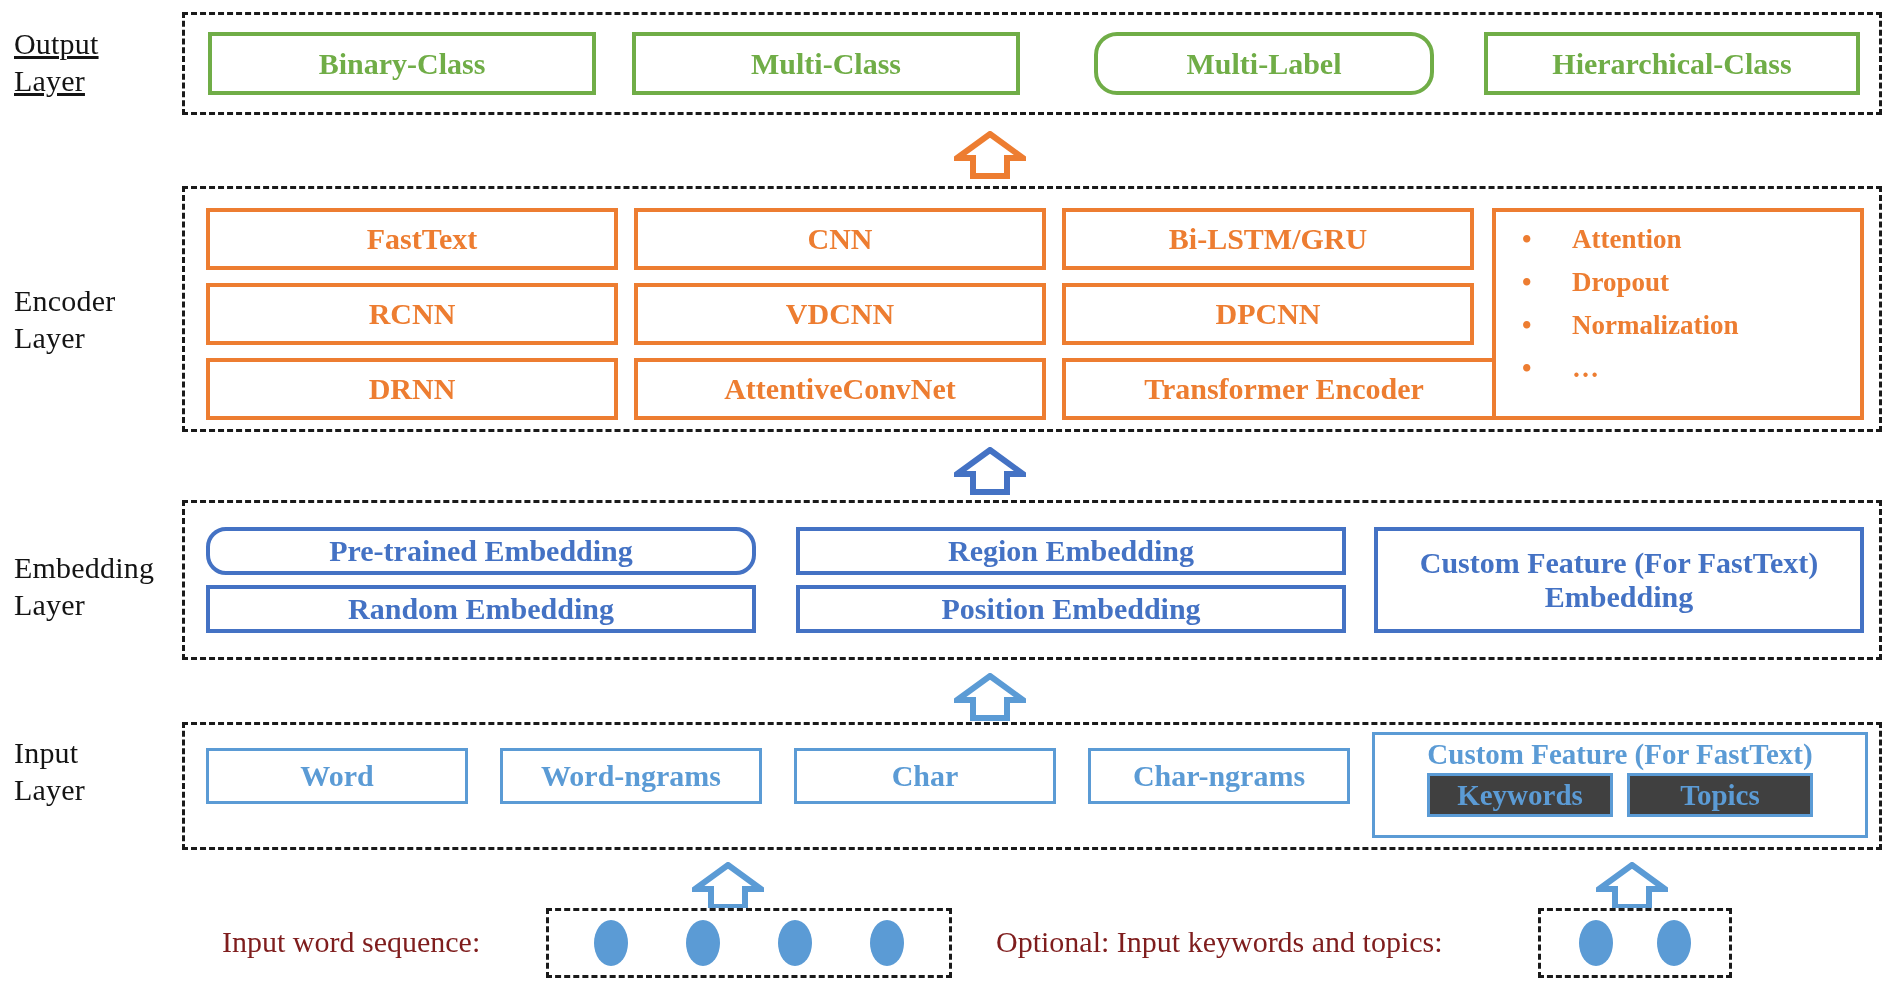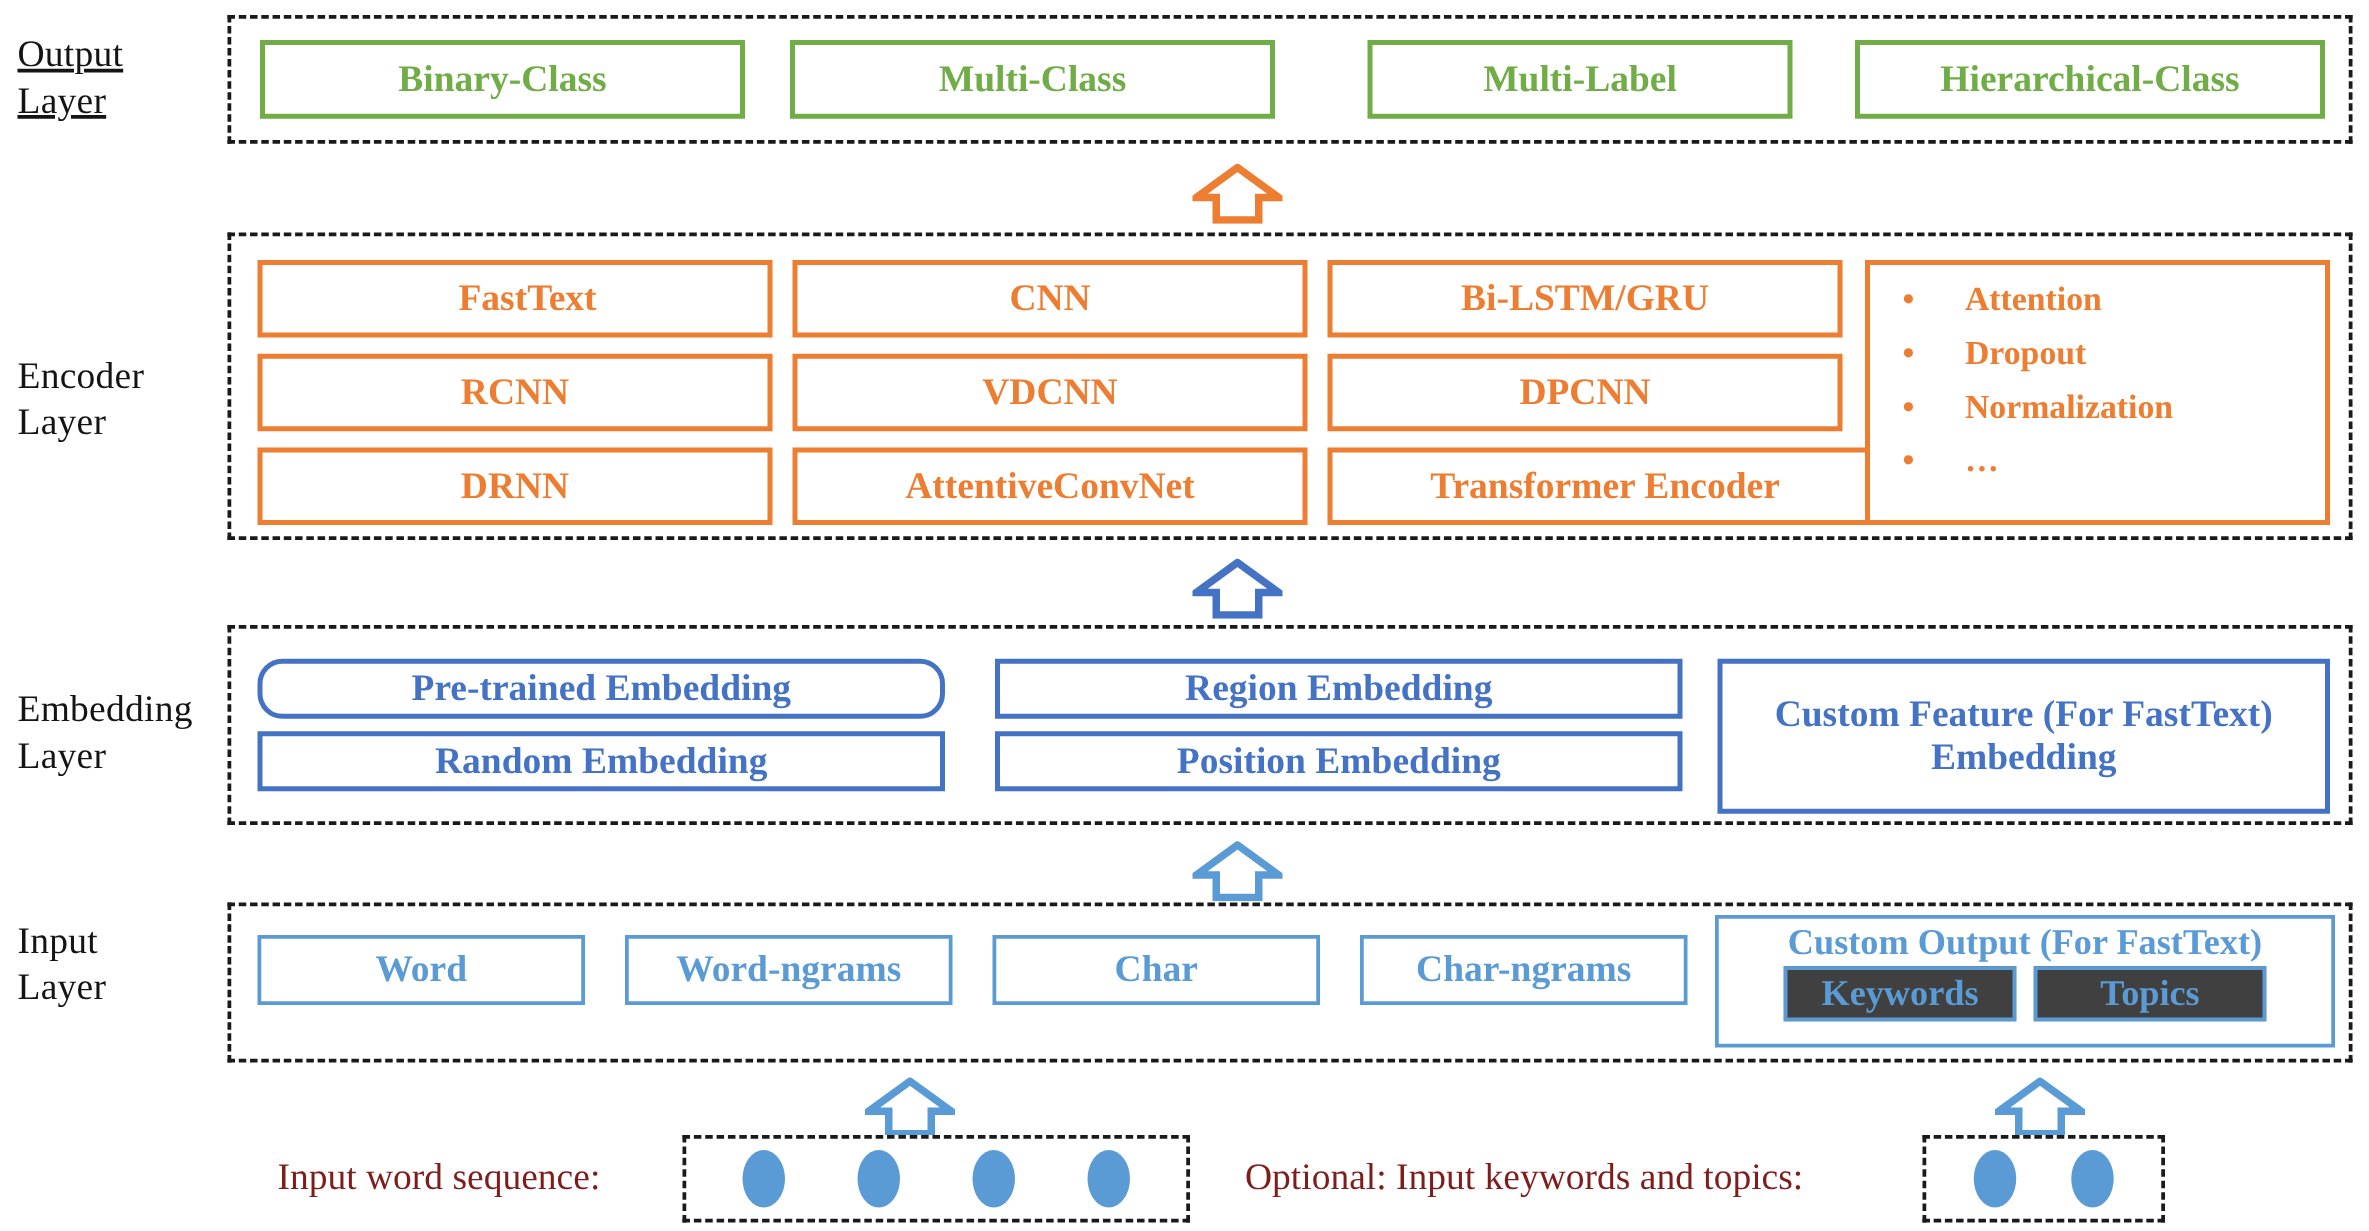--- a/index.html
+++ b/index.html
@@ -136,21 +136,21 @@
 Layer</div>
   <div class="layer-label" style="left:14px;top:550px;">Embedding
 Layer</div>
   <div class="layer-label" style="left:14px;top:735px;">Input
 Layer</div>
 
   <div class="dashed" style="left:182px;top:12px;width:1700px;height:103px;">
   </div>
   <div class="box green" style="left:208px;top:32px;width:388px;height:63px;font-size:30px;">Binary-Class</div>
   <div class="box green" style="left:632px;top:32px;width:388px;height:63px;font-size:30px;">Multi-Class</div>
-  <div class="box green" style="left:1094px;top:32px;width:340px;height:63px;font-size:30px;">Multi-Label</div>
+  <div class="box green" style="left:1094px;top:32px;width:340px;height:63px;font-size:30px;border-radius:23px;">Multi-Label</div>
   <div class="box green" style="left:1484px;top:32px;width:376px;height:63px;font-size:30px;">Hierarchical-Class</div>
 
   <div class="uparrow" style="left:954px;top:131px;">
     <svg width="72" height="48" viewBox="0 0 72 48">
       <path d="M36 3 L69 27 L53 27 L53 45 L19 45 L19 27 L3 27 Z" fill="#ffffff" stroke="#ed7d31" stroke-width="6" stroke-linejoin="miter"></path>
     </svg>
   </div>
 
   <div class="dashed" style="left:182px;top:186px;width:1700px;height:246px;">
   </div>
@@ -194,38 +194,38 @@
 
   <div class="dashed" style="left:182px;top:500px;width:1700px;height:160px;">
   </div>
 
   <div class="box blue-dark" style="left:206px;top:527px;width:550px;height:48px;font-size:30px;border-radius:20px;">Pre-trained Embedding</div>
   <div class="box blue-dark" style="left:206px;top:585px;width:550px;height:48px;font-size:30px;">Random Embedding</div>
 
   <div class="box blue-dark" style="left:796px;top:527px;width:550px;height:48px;font-size:30px;">Region Embedding</div>
   <div class="box blue-dark" style="left:796px;top:585px;width:550px;height:48px;font-size:30px;">Position Embedding</div>
 
-  <div class="box blue-dark" style="left:1374px;top:527px;width:490px;height:124px;font-size:30px;padding:2px 6px;">Custom Feature (For FastText) Embedding</div>
+  <div class="box blue-dark" style="left:1374px;top:527px;width:490px;height:106px;font-size:30px;padding:2px 6px;">Custom Feature (For FastText) Embedding</div>
 
   <div class="uparrow" style="left:954px;top:673px;">
     <svg width="72" height="48" viewBox="0 0 72 48">
       <path d="M36 3 L69 27 L53 27 L53 45 L19 45 L19 27 L3 27 Z" fill="#ffffff" stroke="#5b9bd5" stroke-width="6" stroke-linejoin="miter"></path>
     </svg>
   </div>
 
   <div class="dashed" style="left:182px;top:722px;width:1700px;height:128px;">
   </div>
 
   <div class="box blue-light" style="left:206px;top:748px;width:262px;height:56px;font-size:30px;">Word</div>
   <div class="box blue-light" style="left:500px;top:748px;width:262px;height:56px;font-size:30px;">Word-ngrams</div>
   <div class="box blue-light" style="left:794px;top:748px;width:262px;height:56px;font-size:30px;">Char</div>
   <div class="box blue-light" style="left:1088px;top:748px;width:262px;height:56px;font-size:30px;">Char-ngrams</div>
 
   <div class="cf-input" style="left:1372px;top:732px;width:496px;height:106px;">
-    <div class="cf-title">Custom Output (For FastText)</div>
+    <div class="cf-title">Custom Feature (For FastText)</div>
     <div class="cf-sub-row">
       <div class="cf-sub">Keywords</div>
       <div class="cf-sub">Topics</div>
     </div>
   </div>
 
   <div class="uparrow" style="left:692px;top:862px;">
     <svg width="72" height="48" viewBox="0 0 72 48">
       <path d="M36 3 L69 27 L53 27 L53 45 L19 45 L19 27 L3 27 Z" fill="#ffffff" stroke="#5b9bd5" stroke-width="6" stroke-linejoin="miter"></path>
     </svg>

